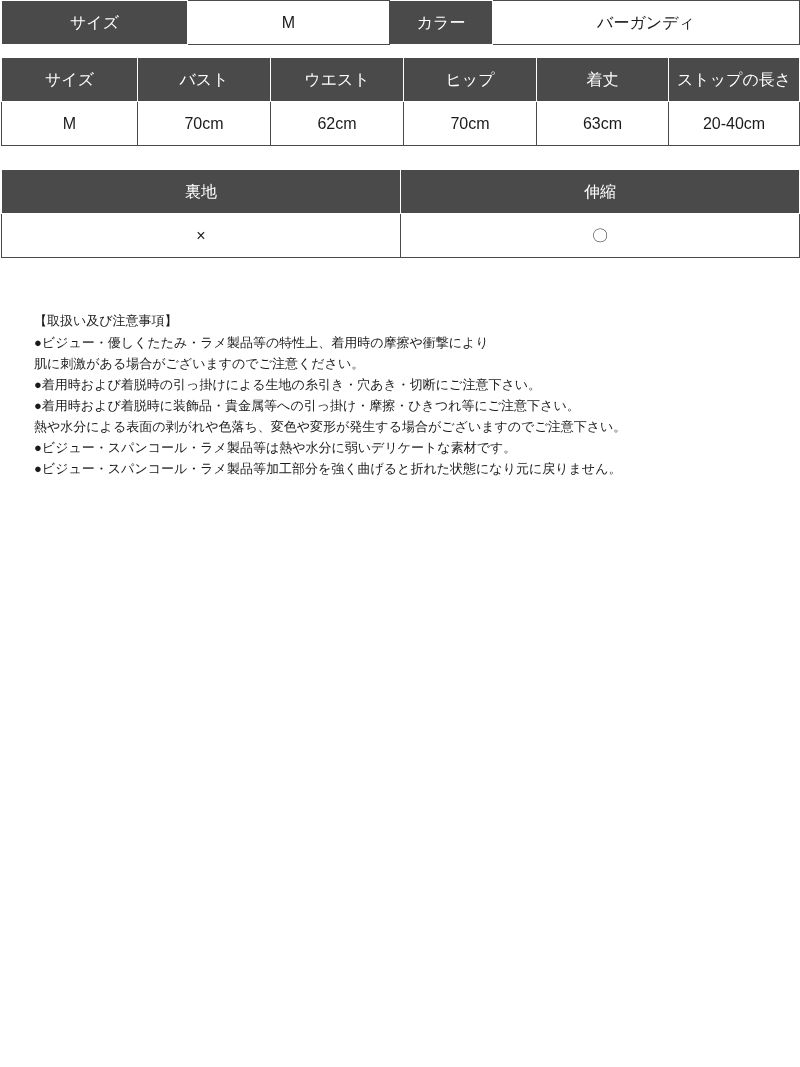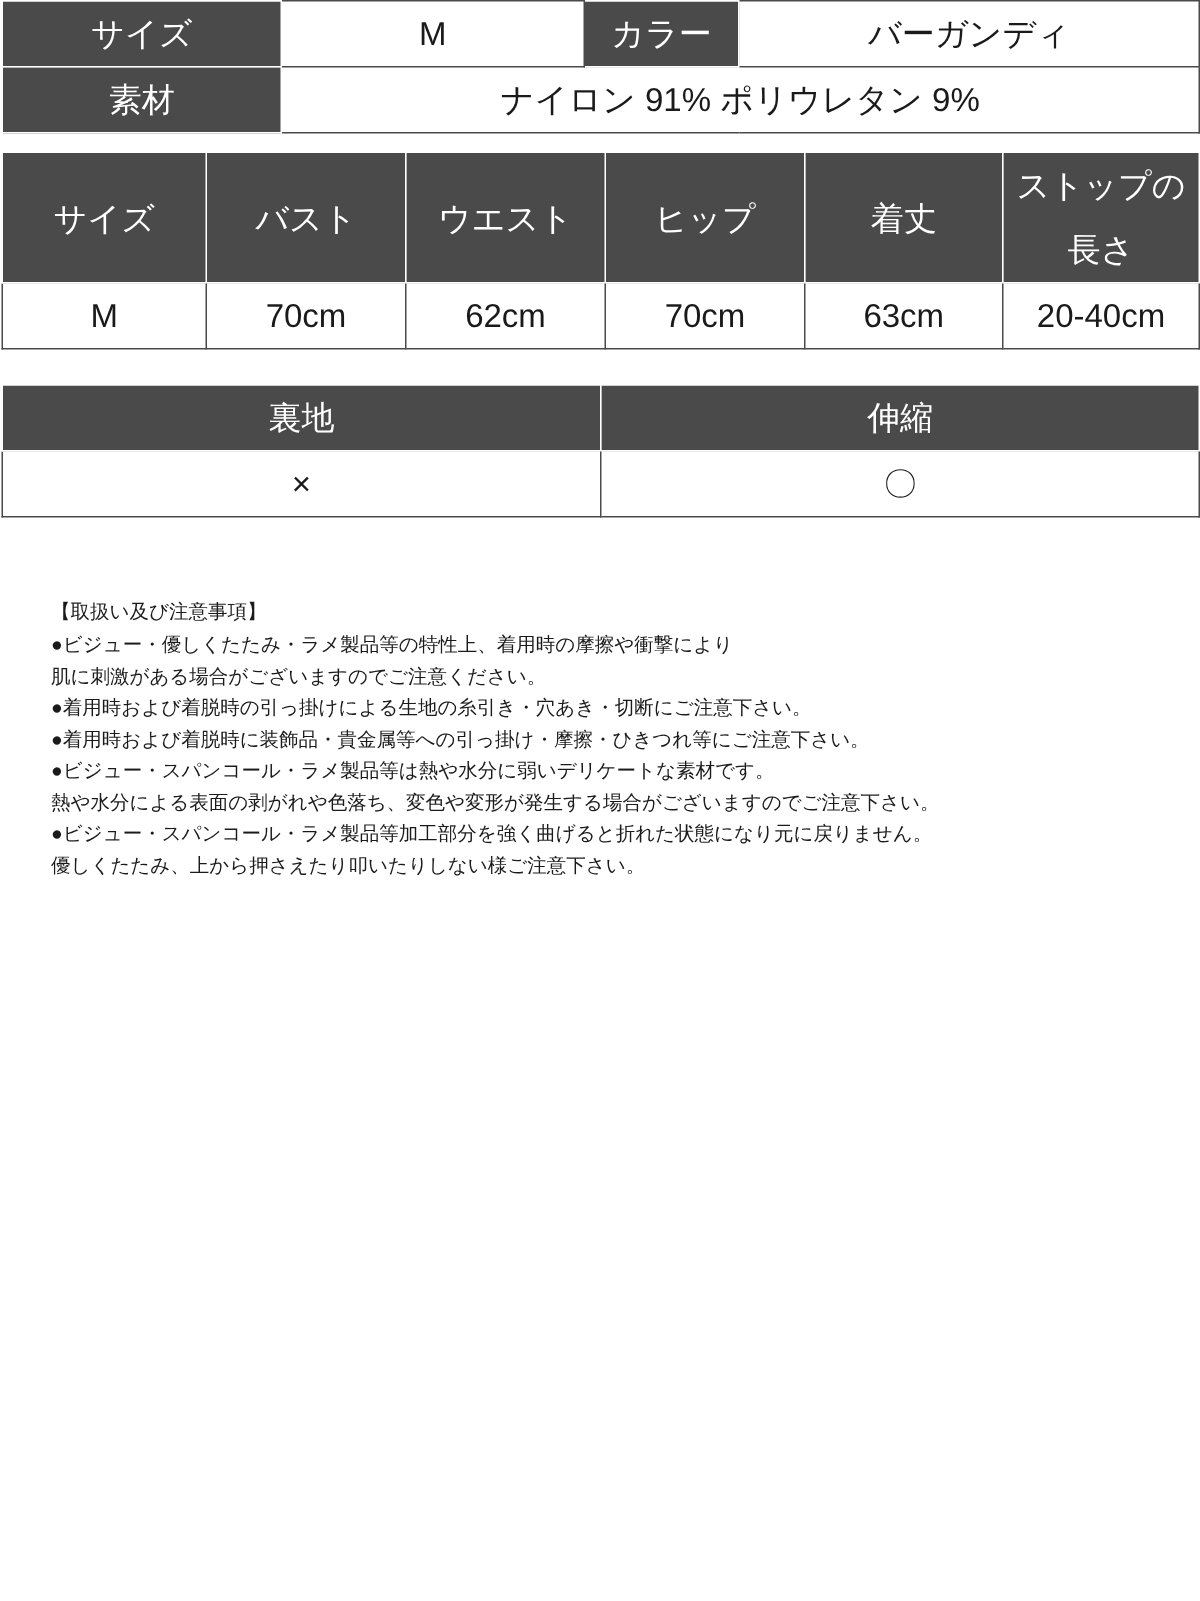--- a/index.html
+++ b/index.html
@@ -23,21 +23,21 @@
   table {
     border-collapse: collapse;
     table-layout: fixed;
     width: 798px;
     margin-left: 1px;
   }
   table.spec td, table.spec th {
     border: 1px solid #ffffff;
     text-align: center;
     vertical-align: middle;
-    font-size: 22px;
+    font-size: 16px;
     font-weight: normal;
     padding: 0;
     height: 43px;
     line-height: 43px;
   }
   .hdr {
     background: #4a4a4a;
     color: #ffffff;
   }
   .val {
@@ -79,24 +79,20 @@
       <col style="width:202px">
       <col style="width:103px">
       <col style="width:307px">
     </colgroup>
     <tbody>
       <tr>
         <td class="hdr">サイズ</td>
         <td class="val">M</td>
         <td class="hdr">カラー</td>
         <td class="val">バーガンディ</td>
-      </tr>
-      <tr>
-        <td class="hdr">素材</td>
-        <td class="val" colspan="3">ナイロン 91% ポリウレタン 9%</td>
       </tr>
     </tbody>
   </table>
 
   <div class="tbl-gap"></div>
 
   <table class="spec">
     <colgroup>
       <col style="width:136px">
       <col style="width:133px">
@@ -146,19 +142,18 @@
       </tr>
     </tbody>
   </table>
 
   <div class="notes">
     <div class="line notes-title">【取扱い及び注意事項】</div>
     <div class="line">●ビジュー・優しくたたみ・ラメ製品等の特性上、着用時の摩擦や衝撃により</div>
     <div class="line">肌に刺激がある場合がございますのでご注意ください。</div>
     <div class="line">●着用時および着脱時の引っ掛けによる生地の糸引き・穴あき・切断にご注意下さい。</div>
     <div class="line">●着用時および着脱時に装飾品・貴金属等への引っ掛け・摩擦・ひきつれ等にご注意下さい。</div>
+    <div class="line">熱や水分による表面の剥がれや色落ち、変色や変形が発生する場合がございますのでご注意下さい。</div>
     <div class="line">●ビジュー・スパンコール・ラメ製品等は熱や水分に弱いデリケートな素材です。</div>
-    <div class="line">熱や水分による表面の剥がれや色落ち、変色や変形が発生する場合がございますのでご注意下さい。</div>
     <div class="line">●ビジュー・スパンコール・ラメ製品等加工部分を強く曲げると折れた状態になり元に戻りません。</div>
-    <div class="line">優しくたたみ、上から押さえたり叩いたりしない様ご注意下さい。</div>
   </div>
 
 </div>
 
 </body></html>

